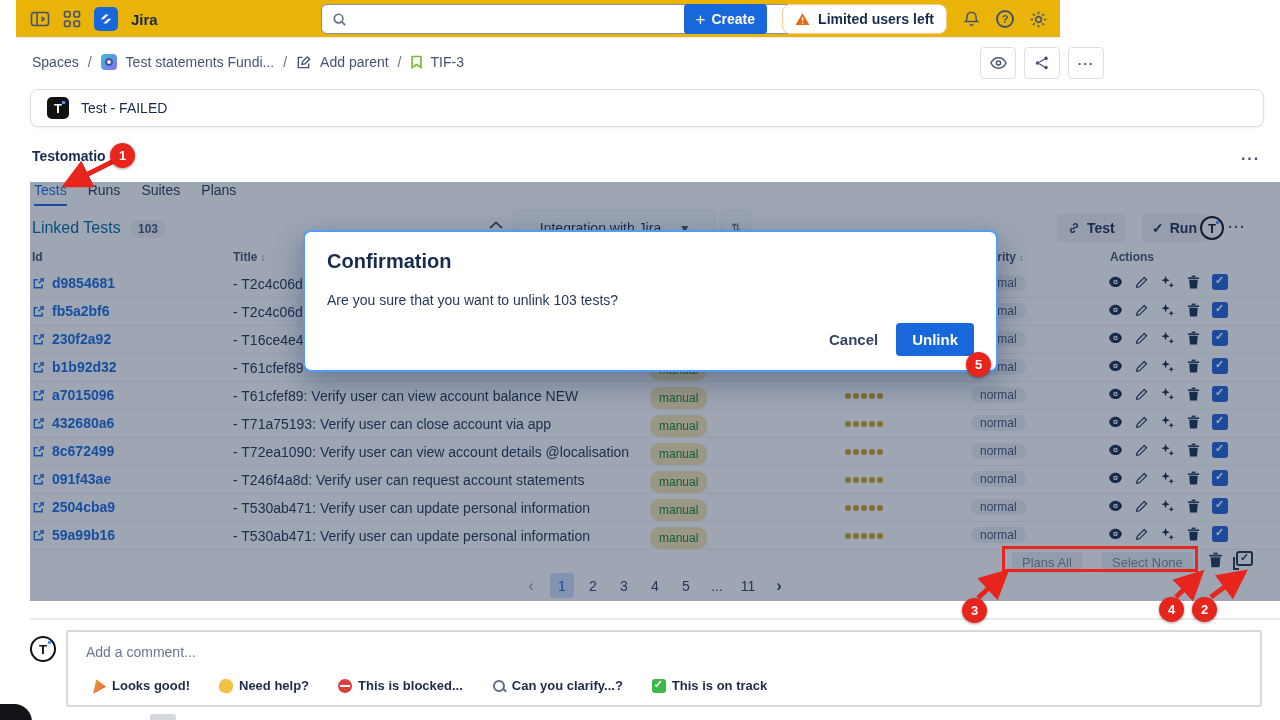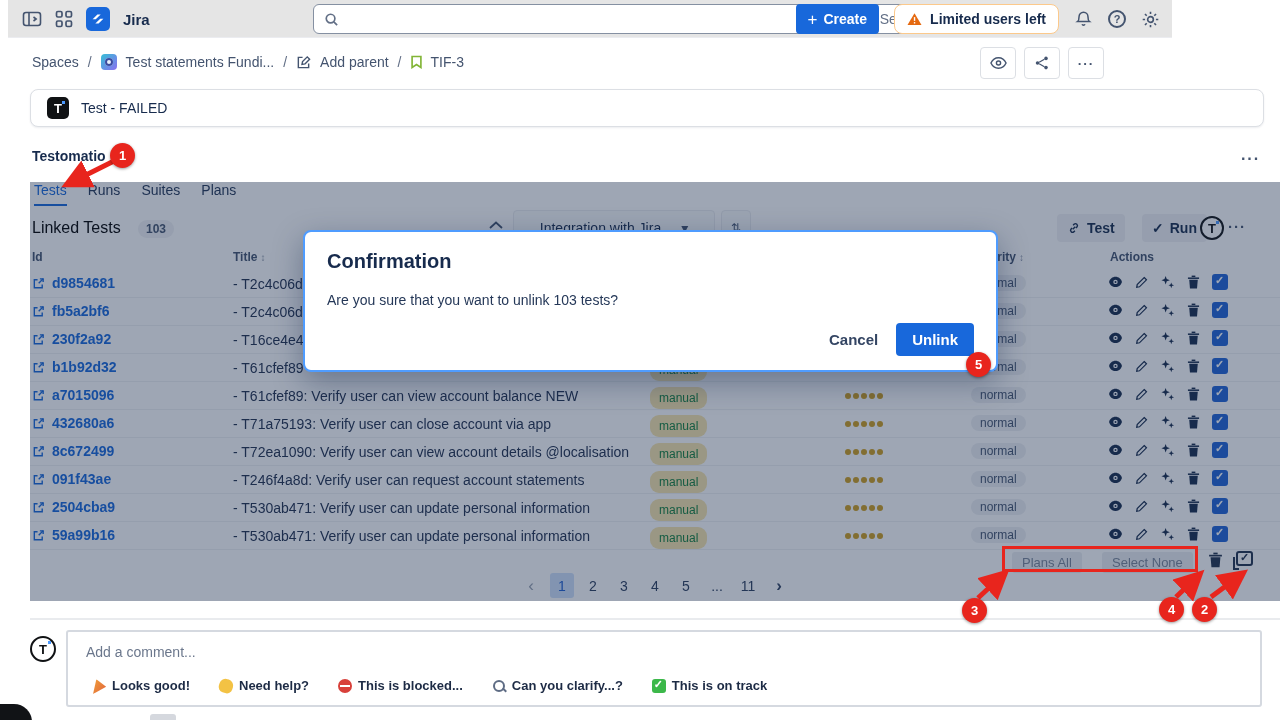--- a/index.html
+++ b/index.html
@@ -1,22 +1,22 @@
 <!DOCTYPE html>
 <html><head>
 <meta charset="utf-8">
 <style>
   * { margin:0; padding:0; box-sizing:border-box; }
   html,body { width:1280px; height:720px; overflow:hidden; background:#fff;
     font-family:"Liberation Sans", sans-serif; color:#172b4d; }
   .page { position:relative; width:1280px; height:720px; }
 
   
-  .topbar { position:absolute; left:8px; top:0; width:1164px; height:38px;
-    border-bottom:1px solid #ebecf0; background:#e5e5e5; z-index:3; }
+  .topbar { position:absolute; left:16px; top:0; width:1044px; height:38px;
+    border-bottom:1px solid #ebecf0; background:#eab308; z-index:3; }
   .topbar-left { position:absolute; left:14px; top:0; height:38px; display:flex; align-items:center; gap:13px; }
   .icon-btn { display:flex; align-items:center; justify-content:center; background:none; border:none; cursor:pointer; }
   .jira-tile { width:24px; height:24px; border-radius:5px; background:#1868db; display:flex; align-items:center; justify-content:center; }
   .app-name { font-weight:bold; font-size:15px; color:#172b4d; }
   .search-wrap { position:absolute; left:305px; top:4px; width:622px; height:30px;
     border:1px solid #8590a2; border-radius:6px; display:flex; align-items:center; padding:0 10px; gap:8px; background:#fff; }
   .search-wrap input { border:none; outline:none; flex:1; font-size:14px; color:#172b4d; font-family:inherit; background:transparent;text-align:right; }
   .search-wrap input::placeholder { color:#626f86; }
   .topbar-right { position:absolute; right:12px; top:4px; height:30px; display:flex; align-items:center; gap:15px; }
   .create-btn { height:30px; padding:0 12px; background:#1868db; color:#fff; border:none; border-radius:4px;
@@ -57,22 +57,22 @@
 
   
   .panel { position:absolute; left:30px; top:182px; width:1250px; height:419px; background:#fff; z-index:1; }
   .panel-overlay { position:absolute; inset:0; background:rgba(23,43,77,0.42); z-index:5; pointer-events:none; }
 
   .tabs { position:absolute; left:0; top:0; height:24px; display:flex; gap:21px; padding-left:4px; }
   .tab { font-size:14px; color:#253858; cursor:pointer; padding-bottom:4px; }
   .tab.active { color:#1868db; border-bottom:2px solid #1868db; }
 
   .ptoolbar { position:absolute; left:0; top:24px; width:100%; height:42px; }
-  .linked-label { position:absolute; left:2px; top:13px; font-size:16px; color:#000000; }
-  .count-badge { position:absolute; left:108px; top:14px; background:#f1f2f4; color:#44546f; font-size:12px;
+  .linked-label { position:absolute; left:2px; top:13px; font-size:16px; color:#0369a1; }
+  .count-badge { position:absolute; left:100px; top:14px; background:#f1f2f4; color:#44546f; font-size:12px;
     font-weight:600; border-radius:10px; padding:2px 8px; }
   .integ-chevron { position:absolute; left:458px; top:10px; }
   .integ-dd { position:absolute; left:483px; top:4px; width:202px; height:36px; background:#fafbfc;
     border:1px solid #ebecf0; border-radius:4px; font-size:14px; color:#172b4d;
     display:flex; align-items:center; justify-content:center; gap:20px; cursor:pointer; }
   .integ-side { position:absolute; left:691px; top:4px; width:30px; height:36px; background:#fafbfc;
     border:1px solid #ebecf0; border-radius:4px; display:flex; align-items:center; justify-content:center;
     font-size:12px; color:#44546f; cursor:pointer; }
   .soft-btn { position:absolute; top:8px; height:28px; background:#f1f2f4; border:none; border-radius:4px;
     font-size:14px; font-weight:600; color:#172b4d; display:flex; align-items:center; gap:6px;

